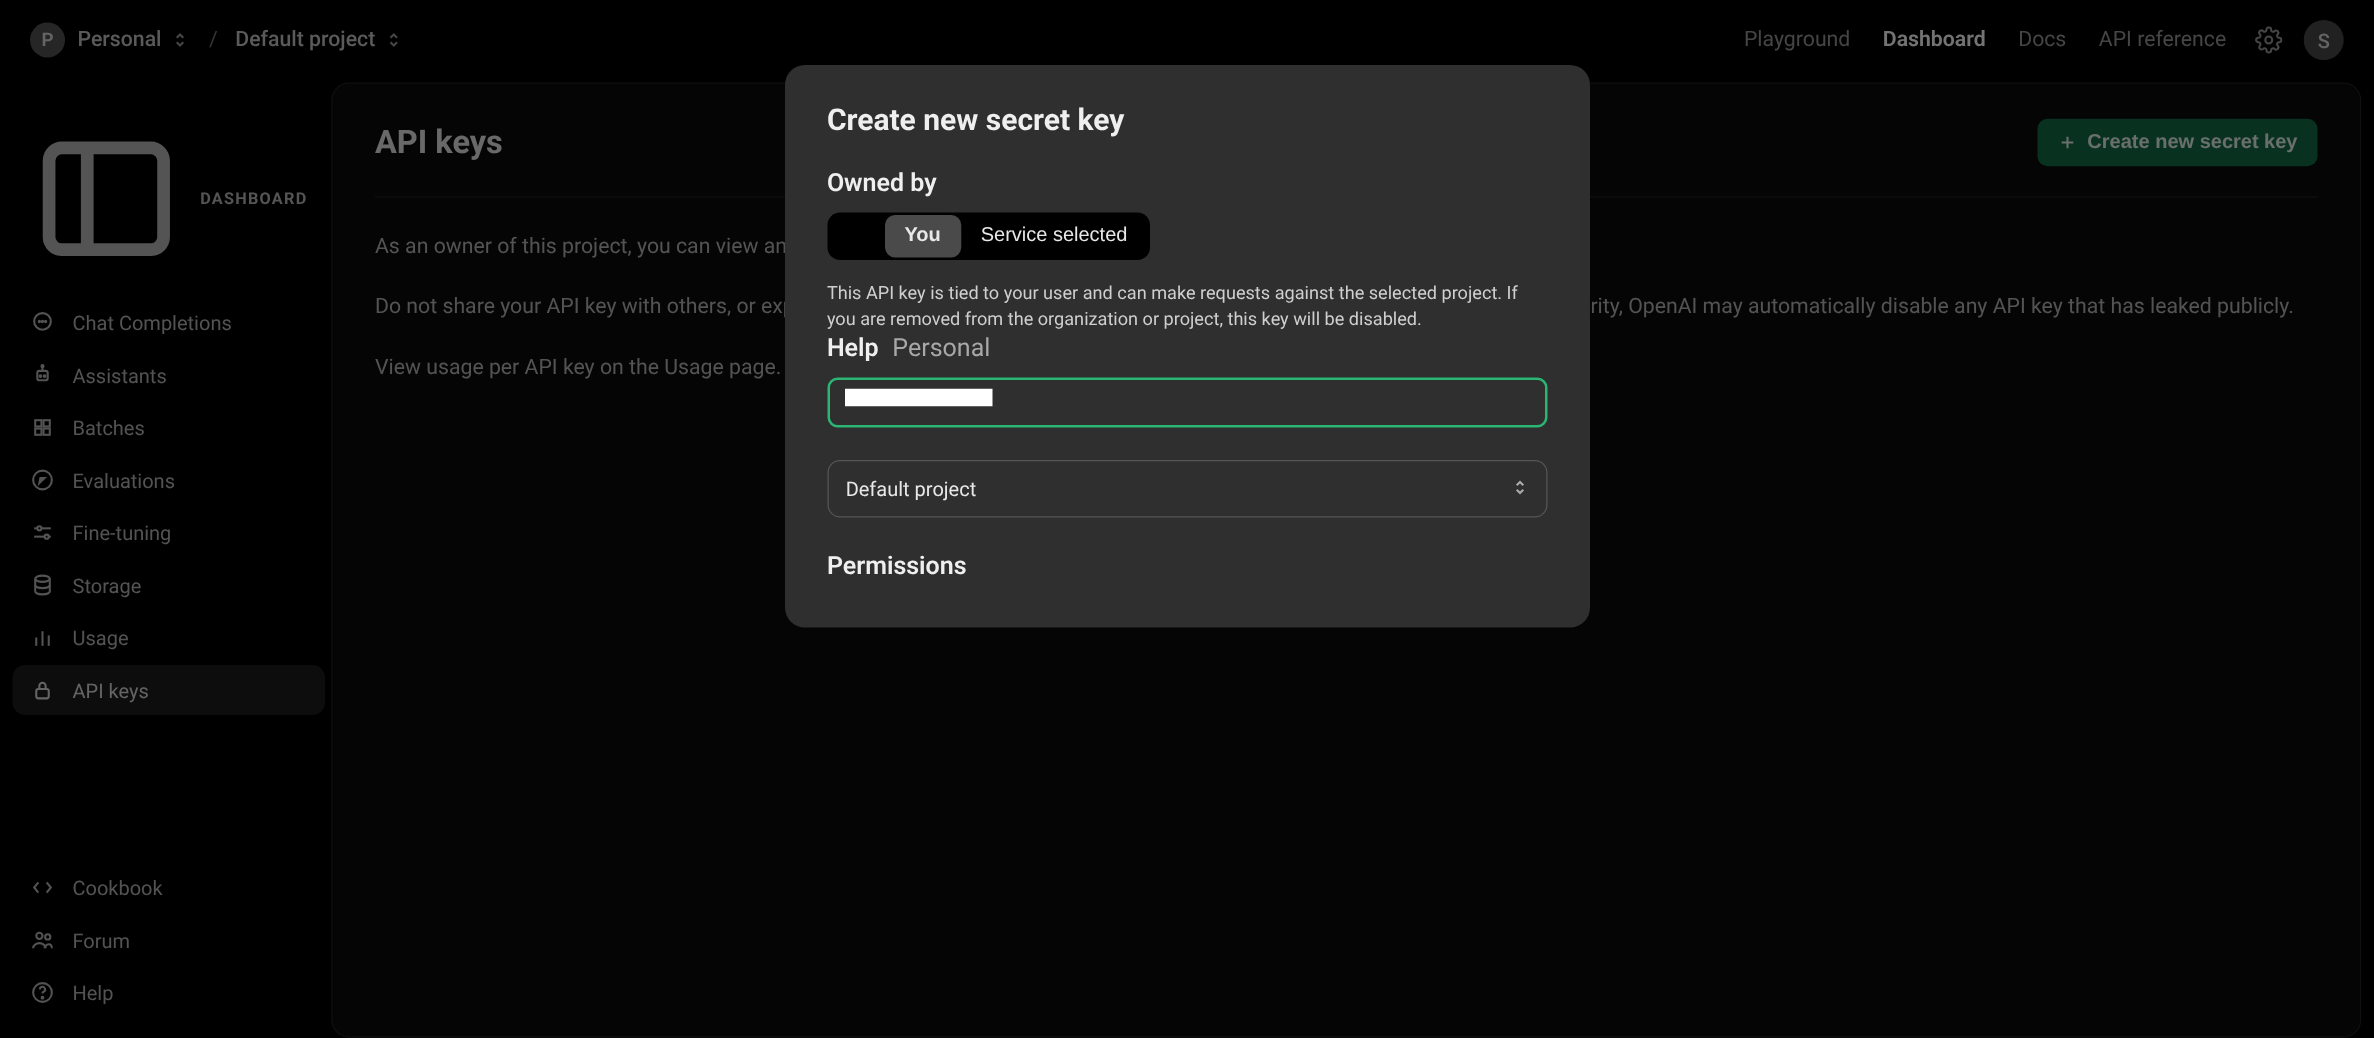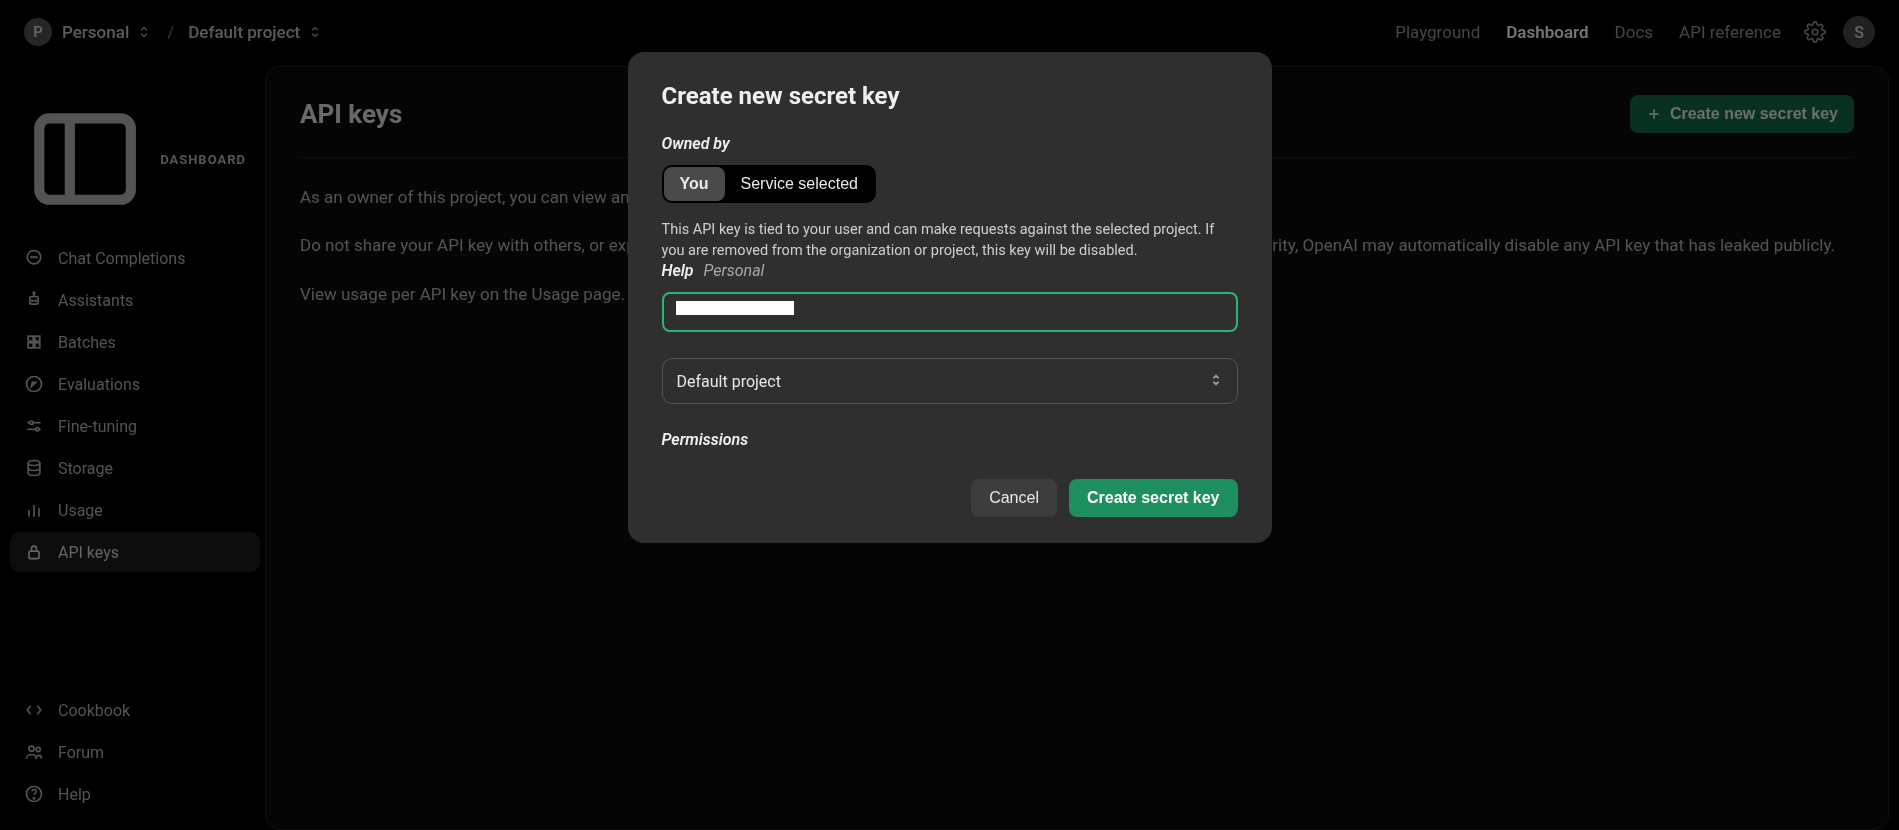--- a/index.html
+++ b/index.html
@@ -117,31 +117,31 @@
     position: relative;
     z-index: 60;
     width: 644px;
     margin: 52px auto 0 auto;
     background: #2f2f2f;
     border-radius: 16px;
     padding: 30px 34px 26px 34px;
     color: #efefef;
   }
   .dialog h2 { font-size: 24px; font-weight: 700; margin-bottom: 24px; }
-  .field-label { font-size: 16px; font-weight: 600; margin-bottom: 12px; font-style: italic; }
+  .field-label { font-size: 20px; font-weight: 600; margin-bottom: 12px; }
   .field-label .opt { font-weight: 400; color: #a8a8a8; margin-left: 6px; }
   .seg {
     display: inline-flex; background: #000; border-radius: 10px; padding: 2px;
     margin-bottom: 16px;
   }
   .seg-btn {
     border: none; background: transparent; color: #e8e8e8;
     padding: 8px 16px; font-size: 16px; border-radius: 8px; cursor: pointer;
   }
-  .seg-btn.sel { background: #4a4a4a; font-weight: 600; }
+  .seg-btn.sel { background: #4a4a4a; font-weight: 600; margin-left: 44px; }
   .seg-btn.sel.green { color: #2bd57f; }
   .desc {
     font-size: 14.5px; color: #cfcfcf; line-height: 1.45;
   }
   .text-input {
     width: 100%; height: 40px;
     background: #2f2f2f;
     border: 2px solid #2bb673;
     border-radius: 8px;
     padding: 4px 12px;
@@ -395,18 +395,14 @@
       <span class="chevrons">
         <svg viewBox="0 0 16 16" width="14" height="14" fill="none" stroke="currentColor" stroke-width="2">
             <polyline points="5 6 8 3 11 6"></polyline>
             <polyline points="5 10 8 13 11 10"></polyline>
           </svg>
       </span>
     </div>
 
     <div class="field-label">Permissions</div>
 
-    <div class="dialog-actions">
-      <button class="btn-secondary">Cancel</button>
-      <button class="btn-create">Create secret key</button>
-    </div>
   </div>
 </div>
 
 </body></html>

